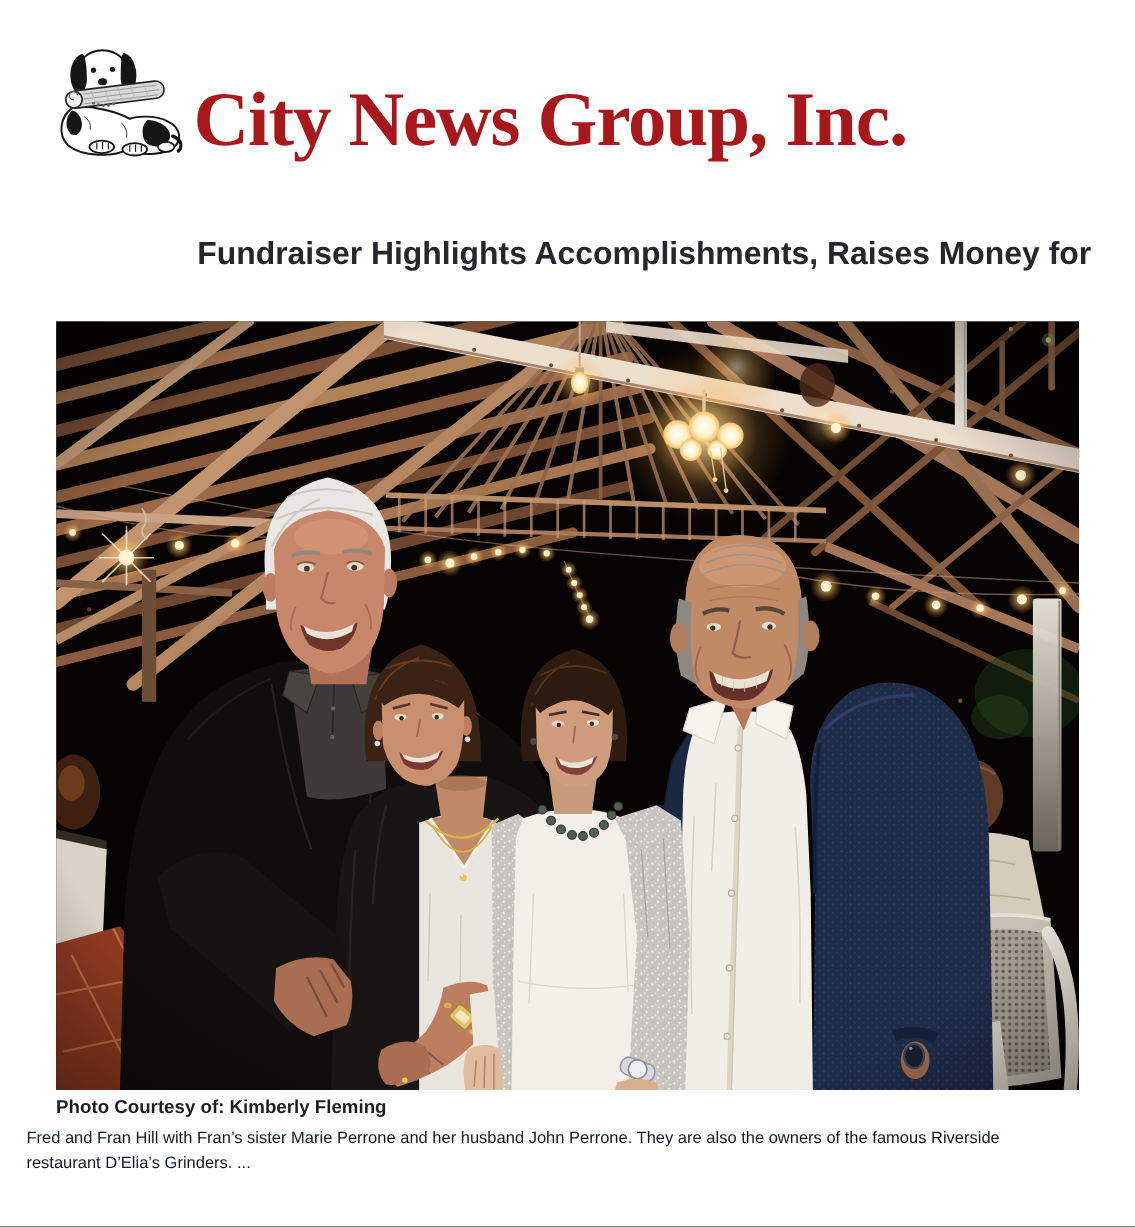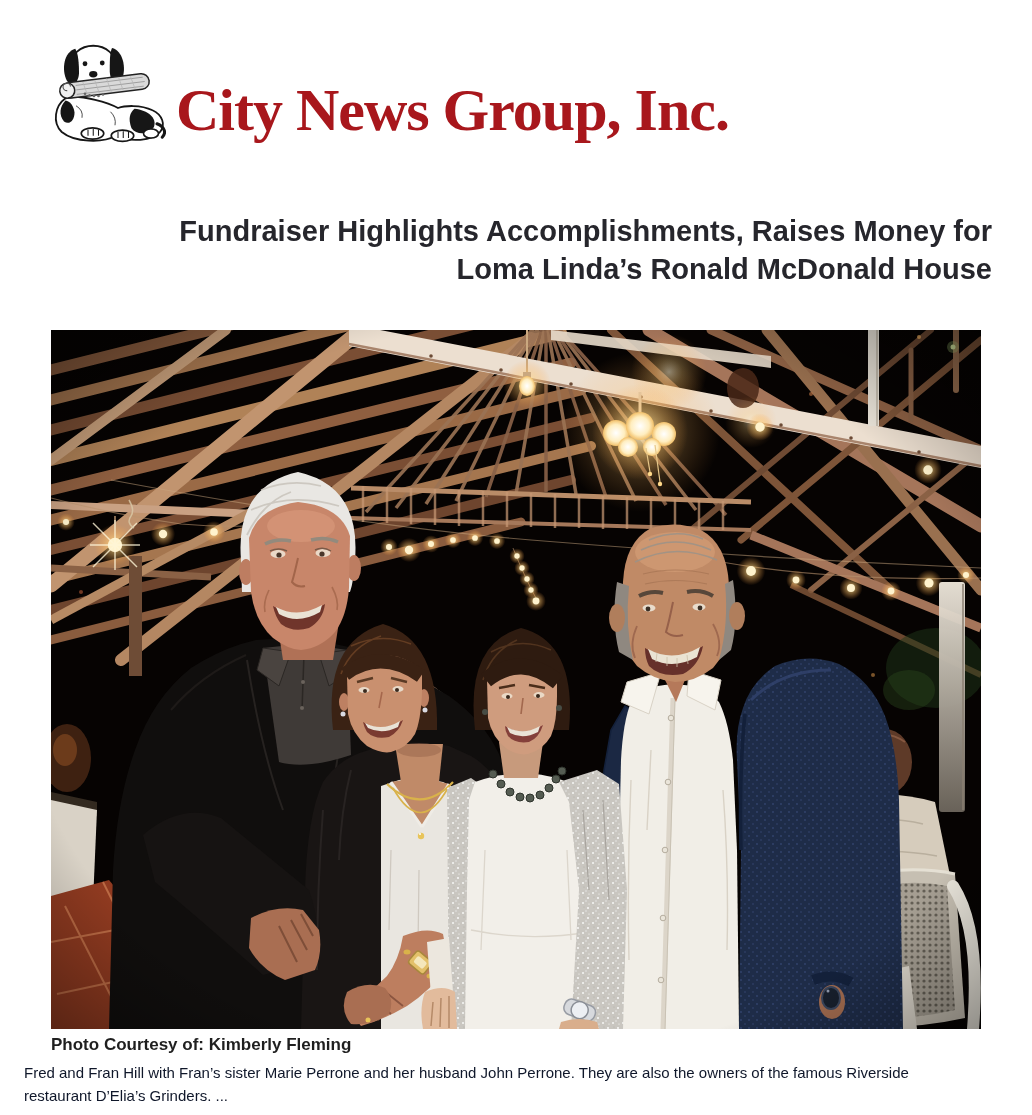--- a/index.html
+++ b/index.html
@@ -1,19 +1,19 @@
 <!DOCTYPE html>
 <html><head>
 <meta charset="utf-8">
 <style>
   html,body{margin:0;padding:0;background:#ffffff;}
   body{width:1032px;font-family:"Liberation Sans",sans-serif;}
   .logo-row{display:flex;align-items:center;padding:16px 0 0 46px;height:148px;}
   .logo-dog{width:120px;height:146px;flex:0 0 auto;}
-  .logo-text{font-family:"Liberation Serif",serif;font-weight:bold;font-size:60px;
+  .logo-text{font-family:"Liberation Serif",serif;font-weight:bold;font-size:70px;
              color:#A8171C;margin-left:10px;letter-spacing:-1px;white-space:nowrap;margin-top:40px;}
   .headline{font-size:29px;font-weight:bold;text-align:right;color:#26262c;
             line-height:38px;margin:48px 40px 0 40px;}
   .photo-fig{margin:42px 0 0 51px;width:930px;height:699px;padding:0;}
   .photo-fig svg{display:block;}
   .credit{margin:6px 0 0 51px;font-size:17px;font-weight:bold;color:#1f1f1f;}
   .caption{margin:6px 0 0 24px;width:930px;font-size:15px;color:#0f172a;line-height:23px;}
 </style>
 </head>
 <body>
@@ -60,21 +60,20 @@
     </g>
     <path d="M56,128 l0,8 M63,127 l0,9 M70,128 l0,8 M96,131 l0,8 M103,130 l0,9 M110,131 l0,8" stroke="#161616" stroke-width="1.4"></path>
     <path d="M148,120 C158,124 161,132 155,138" stroke="#161616" stroke-width="4" fill="none" stroke-linecap="round"></path>
     <path d="M40,96 q10,6 8,16 M86,104 q8,8 6,18" stroke="#3a3a3a" stroke-width="1.2" fill="none"></path>
   </svg>
   <span class="logo-text">City News Group, Inc.</span>
 </header>
 
 <h1 class="headline">
   <div>Fundraiser Highlights Accomplishments, Raises Money for</div>
-  <div>Loma Linda’s Ronald McDonald House</div>
 </h1>
 
 <figure class="photo-fig">
 <svg viewBox="0 0 930 699" width="930" height="699" role="img" aria-label="Four people posing together at night under a lit gazebo with string lights: a man in a black jacket, a woman in a black cardigan over a white top, a woman in a white top with a silver shawl, and a man in a navy jacket with a white shirt">
   <defs>
     <radialGradient id="gBulb">
           <stop offset="0" stop-color="#fff8da" stop-opacity=".95"></stop>
           <stop offset=".35" stop-color="#ffcf7a" stop-opacity=".55"></stop>
           <stop offset="1" stop-color="#ff9d3a" stop-opacity="0"></stop>
         </radialGradient>

